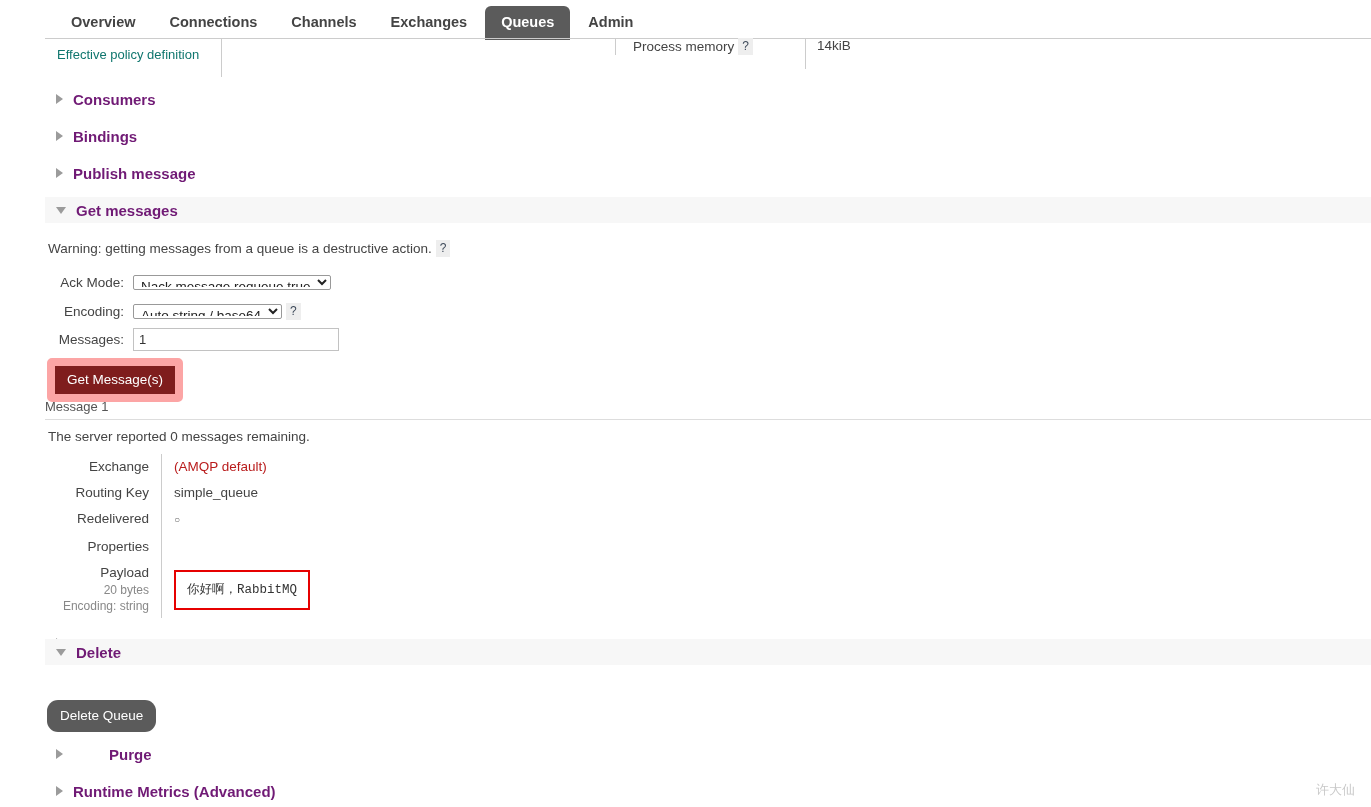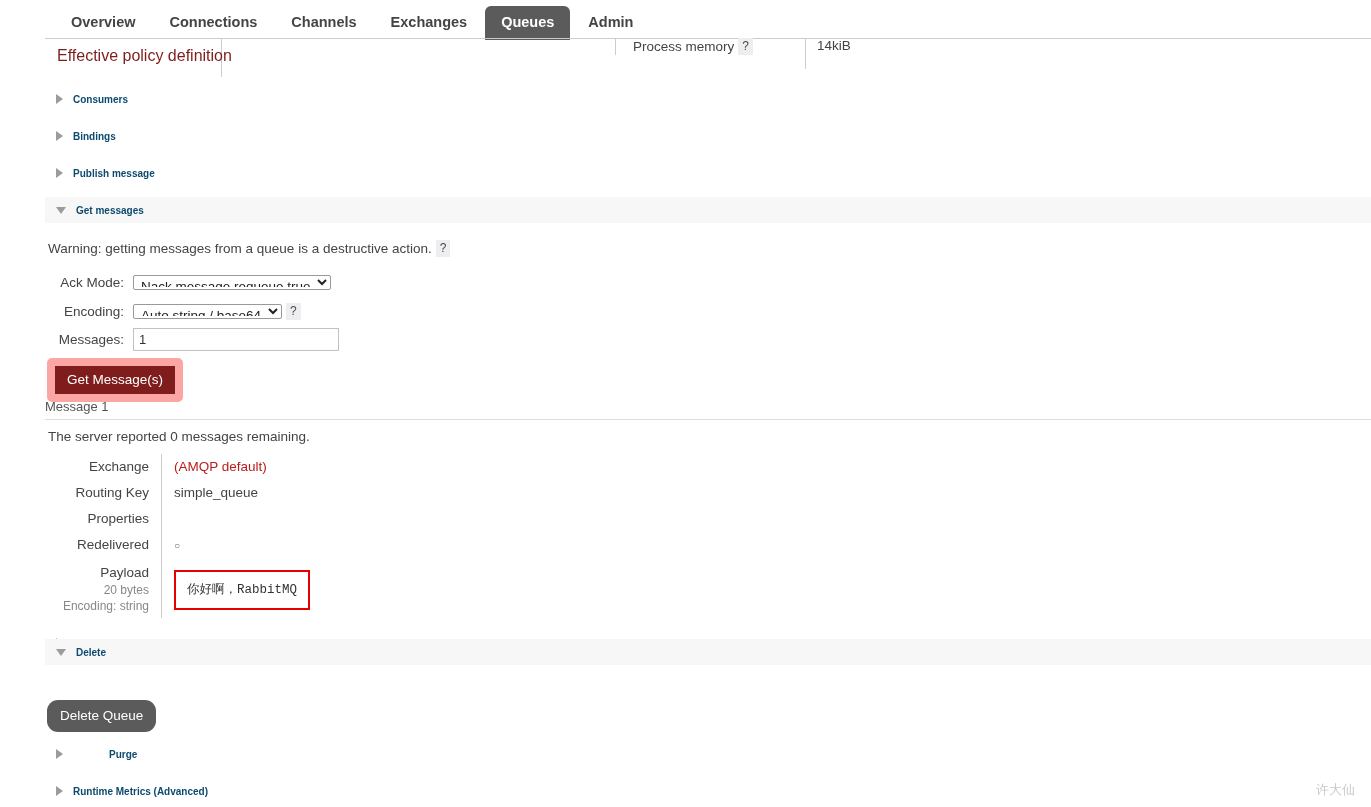--- a/index.html
+++ b/index.html
@@ -42,22 +42,22 @@
   #stats-table {
     position: absolute;
     top: 38px; left: 45px;
     width: 1326px;
     height: 38px;
     border-top: 1px solid #cccccc;
   }
   .stats-cell-label {
     position: absolute;
     top: 8px;
-    font-size: 16px;
-    color: #7f1d1d;
+    font-size: 13px;
+    color: #0f766e;
     white-space: nowrap;
   }
   #effective-policy-label { left: 12px; }
   #divider-1 {
     position: absolute;
     top: 0px; left: 176px;
     width: 1px; height: 38px;
     background: #cccccc;
   }
   #divider-2 {
@@ -104,23 +104,23 @@
     position: absolute;
     left: 45px;
     width: 1326px;
     height: 26px;
     display: flex;
     align-items: center;
     cursor: pointer;
   }
   .section-header.expanded { background: #f7f7f7; }
   .section-title {
-    font-size: 10px;
+    font-size: 15px;
     font-weight: bold;
-    color: #0c4a6e;
+    color: #701a75;
     margin-left: 10px;
     white-space: nowrap;
   }
   .tri {
     width: 0; height: 0;
     margin-left: 11px;
     flex: 0 0 auto;
   }
   .tri.closed {
     border-left: 7px solid #9b9b9b;
@@ -341,26 +341,26 @@
 <div id="message-props">
   <div class="prop-row">
     <div class="prop-label">Exchange</div>
     <div class="prop-value muted">(AMQP default)</div>
   </div>
   <div class="prop-row">
     <div class="prop-label">Routing Key</div>
     <div class="prop-value">simple_queue</div>
   </div>
   <div class="prop-row">
+    <div class="prop-label">Redelivered</div>
+    <div class="prop-value tiny">○</div>
+  </div>
+  <div class="prop-row">
     <div class="prop-label">Properties</div>
     <div class="prop-value"></div>
-  </div>
-  <div class="prop-row">
-    <div class="prop-label">Redelivered</div>
-    <div class="prop-value tiny">○</div>
   </div>
   <div class="prop-row">
     <div class="prop-label">
       <span>Payload</span>
       <span class="prop-sub">20 bytes</span>
       <span class="prop-sub">Encoding: string</span>
     </div>
     <div class="prop-value" style="padding-top:10px;">
       <span id="payload-box">你好啊，RabbitMQ</span>
     </div>

